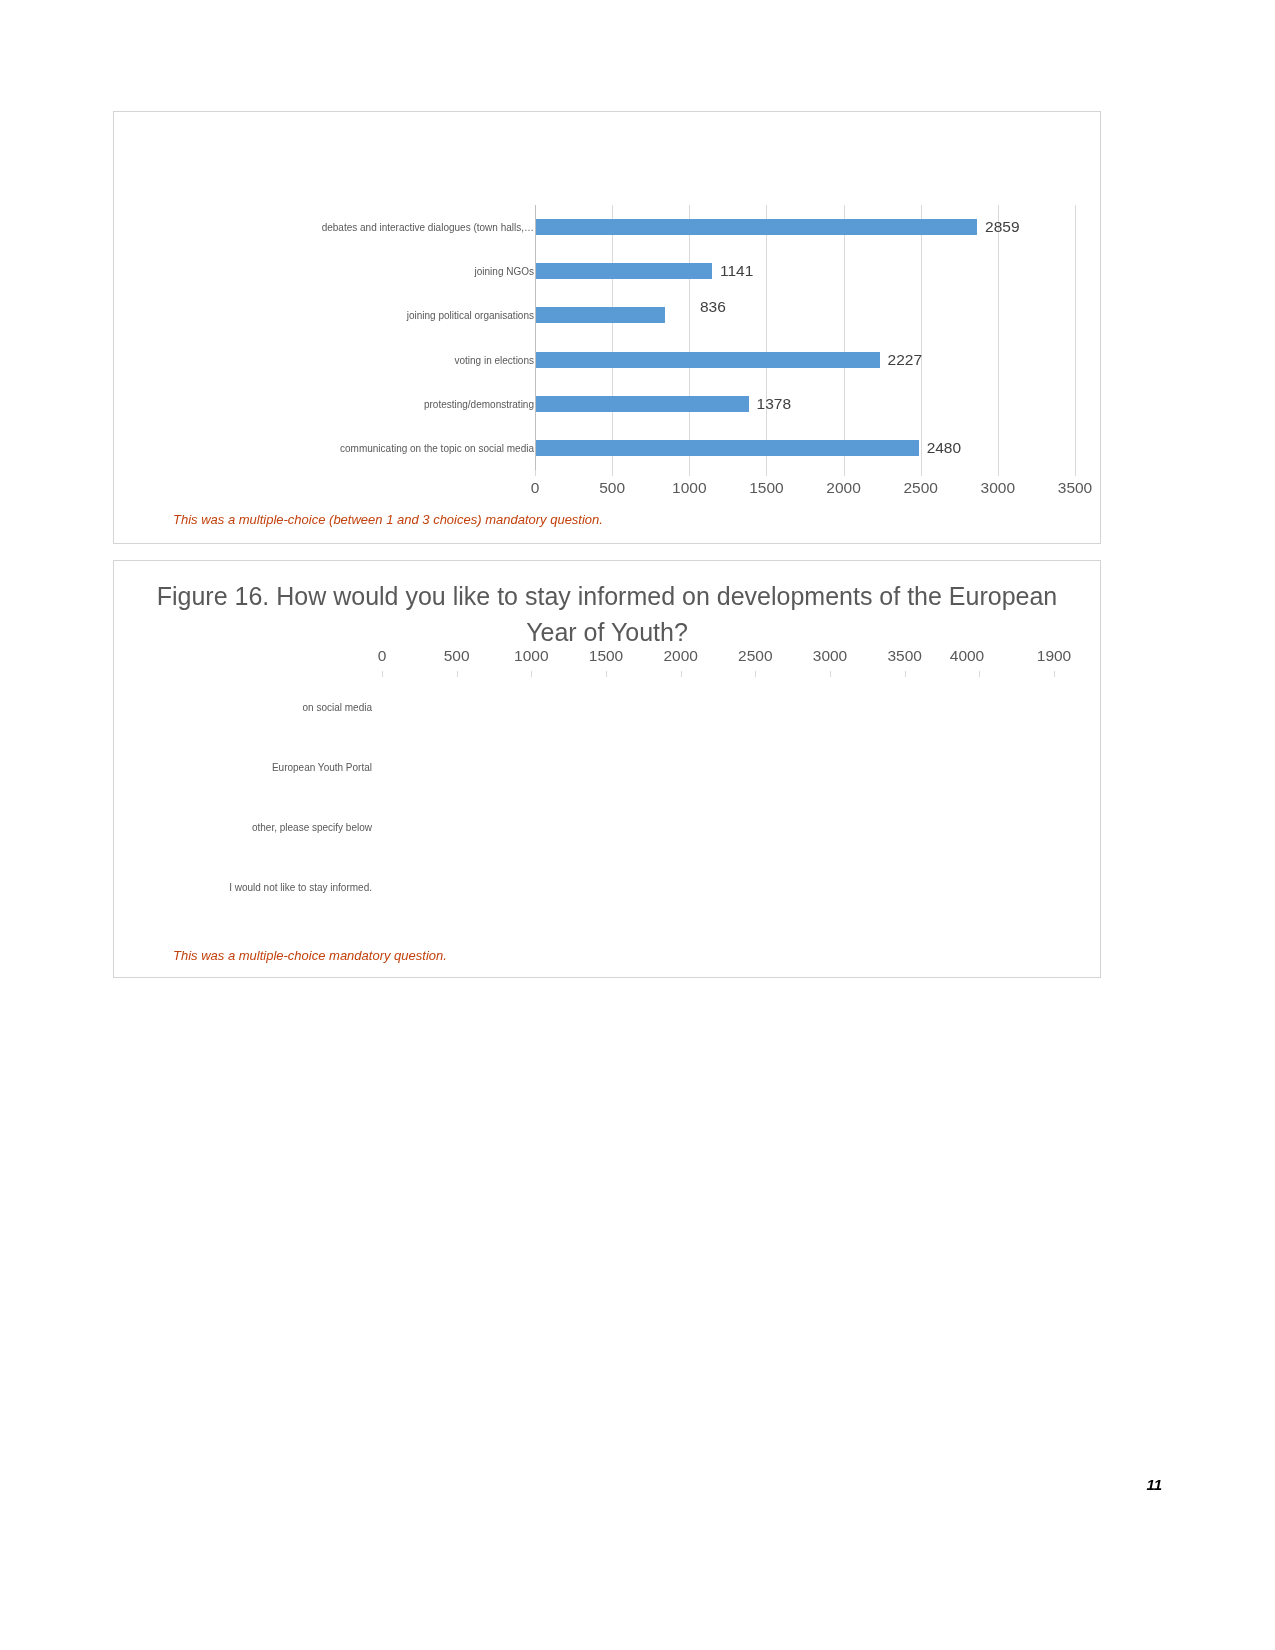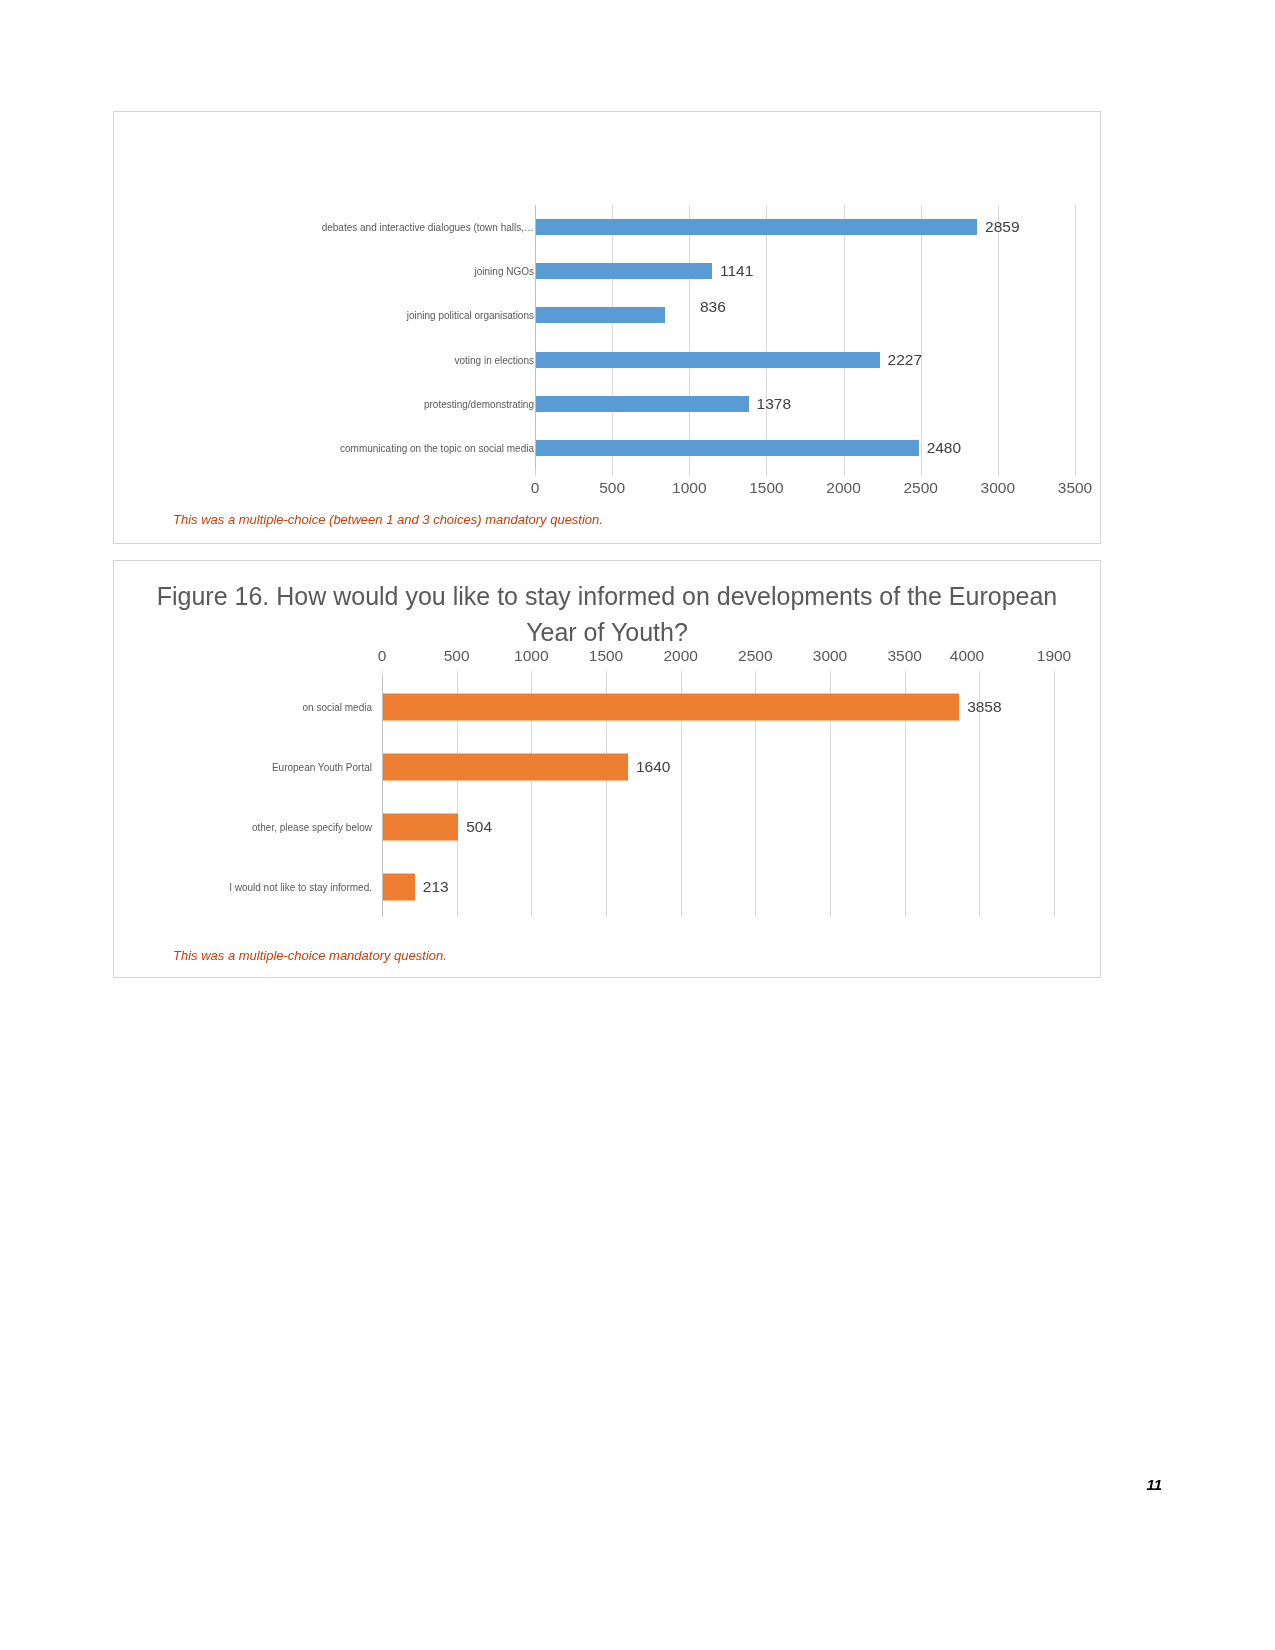--- a/index.html
+++ b/index.html
@@ -223,40 +223,20 @@
   <div class="figure-box" id="figure-16">
     <div class="fig-title">Figure 16. How would you like to stay informed on developments of the European Year of Youth?</div>
 
     <div class="chart" id="chart-16">
       <div class="cat-labels">
           <div class="cat-label" style="top: 60px;">on social media</div>
           <div class="cat-label" style="top: 120px;">European Youth Portal</div>
           <div class="cat-label" style="top: 180px;">other, please specify below</div>
           <div class="cat-label" style="top: 240px;">I would not like to stay informed.</div>
         </div>
-      <div class="plot">
-          <div class="axisline" style="left: 0px;"></div>
-          <div class="gridline" style="left: 74.6667px;"></div>
-          <div class="gridline" style="left: 149.333px;"></div>
-          <div class="gridline" style="left: 224px;"></div>
-          <div class="gridline" style="left: 298.667px;"></div>
-          <div class="gridline" style="left: 373.333px;"></div>
-          <div class="gridline" style="left: 448px;"></div>
-          <div class="gridline" style="left: 522.667px;"></div>
-          <div class="gridline" style="left: 597.333px;"></div>
-          <div class="gridline" style="left: 672px;"></div>
-          <div class="bar orange" style="left: 1px; width: 576.128px; top: 30px; height: 27px;"></div>
-          <div class="bar-value" style="left: 585.128px; top: 30px;">3858</div>
-          <div class="bar orange" style="left: 1px; width: 244.907px; top: 90px; height: 27px;"></div>
-          <div class="bar-value" style="left: 253.907px; top: 90px;">1640</div>
-          <div class="bar orange" style="left: 1px; width: 75.264px; top: 150px; height: 27px;"></div>
-          <div class="bar-value" style="left: 84.264px; top: 150px;">504</div>
-          <div class="bar orange" style="left: 1px; width: 31.808px; top: 210px; height: 27px;"></div>
-          <div class="bar-value" style="left: 40.808px; top: 210px;">213</div>
-        </div>
       <div class="ticks-row">
           <div class="tick-mark" style="left: 0px; top: 24px;"></div>
           <div class="tick-label" style="left: 0px; top: 0px;">0</div>
           <div class="tick-mark" style="left: 74.6667px; top: 24px;"></div>
           <div class="tick-label" style="left: 74.6667px; top: 0px;">500</div>
           <div class="tick-mark" style="left: 149.333px; top: 24px;"></div>
           <div class="tick-label" style="left: 149.333px; top: 0px;">1000</div>
           <div class="tick-mark" style="left: 224px; top: 24px;"></div>
           <div class="tick-label" style="left: 224px; top: 0px;">1500</div>
           <div class="tick-mark" style="left: 298.667px; top: 24px;"></div>

